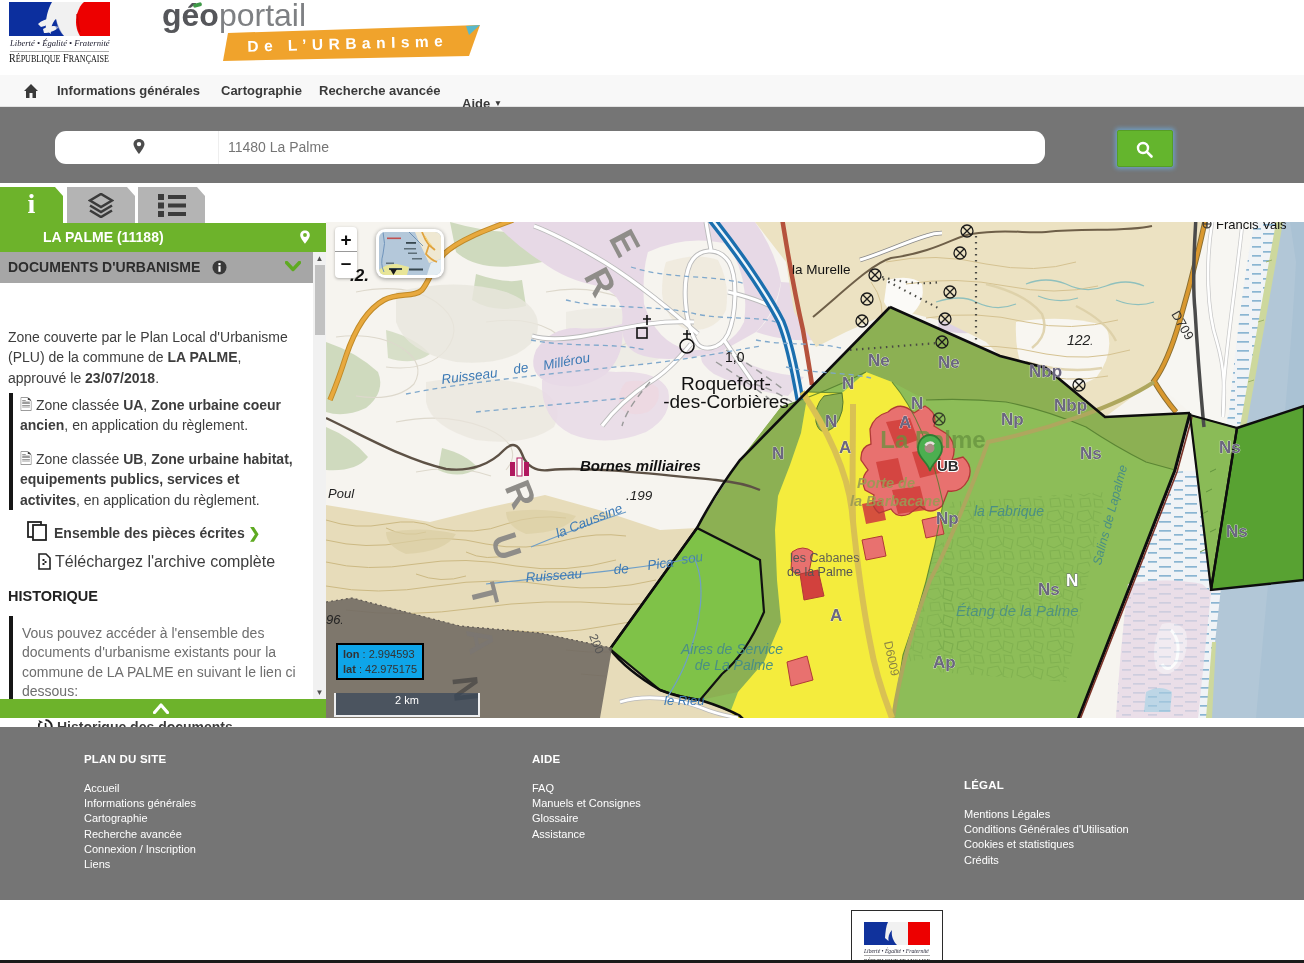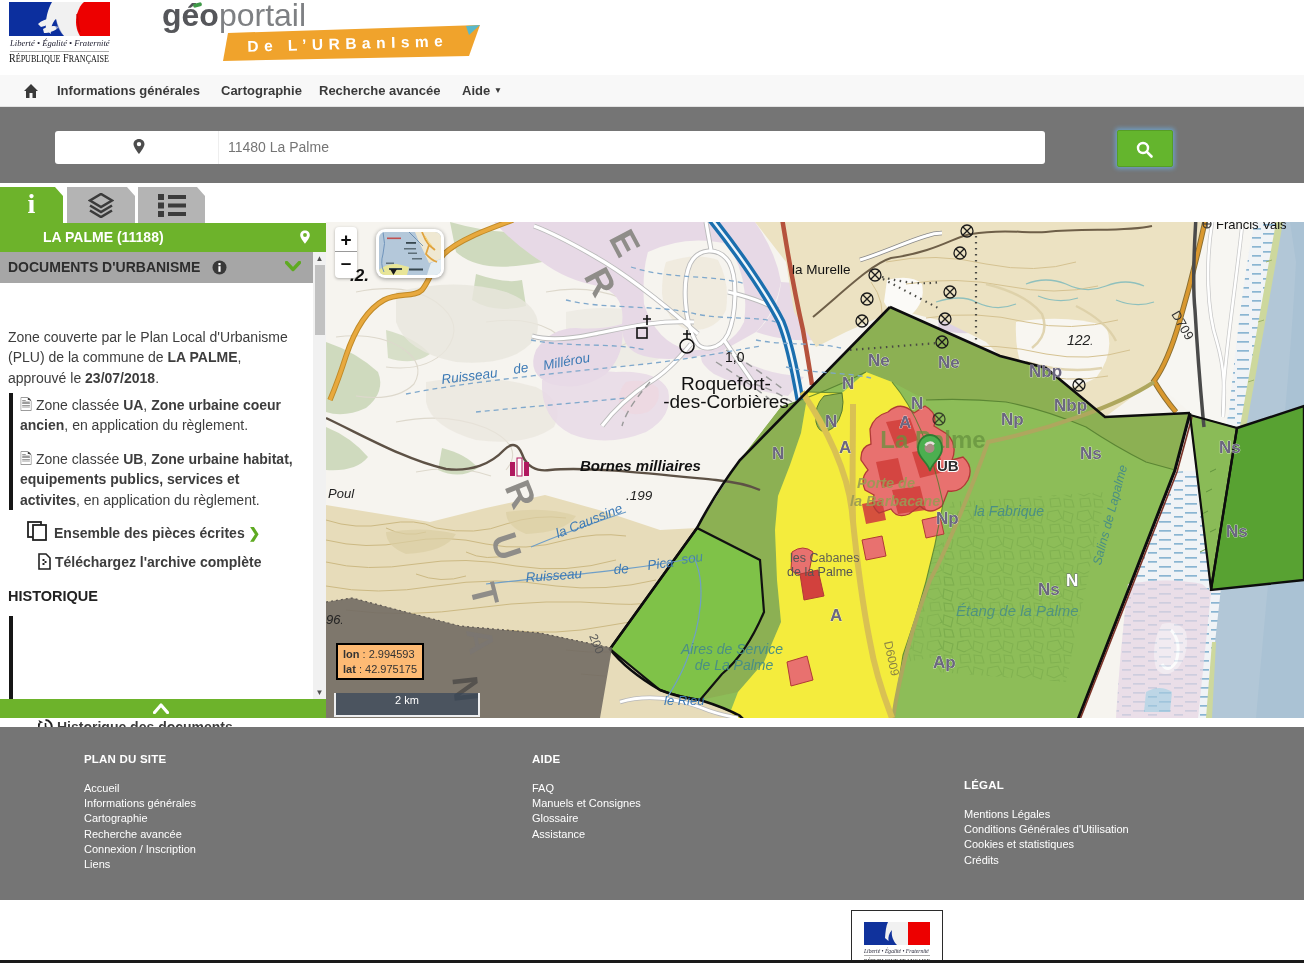--- a/index.html
+++ b/index.html
@@ -7,21 +7,21 @@
   font-family:"Liberation Sans", sans-serif; }
 #page { position:relative; width:1304px; height:963px; }
 .abs { position:absolute; }
 
 
 #header { position:absolute; top:0; left:0; width:1304px; height:75px; background:#fff; }
 #navbar { position:absolute; top:75px; left:0; width:1304px; height:32px; background:#f8f8f8;
   border-bottom:1px solid #e3e3e3; }
 .navitem { position:absolute; top:0; height:32px; line-height:32px; font-size:13px; font-weight:bold; color:#3a3a3a; }
 #grayband { position:absolute; top:107px; left:0; width:1304px; height:76px; background:#757575; }
-#searchbox { position:absolute; left:55px; top:24px; width:990px; height:33px; background:#fff; border-radius:3px; }
+#searchbox { position:absolute; left:55px; top:24px; width:990px; height:33px; background:#fff; border-radius:11px; }
 #searchbtn { position:absolute; left:1117px; top:23px; width:56px; height:37px; background:#64b52d;
   border:1px solid #569e26; border-radius:2px; box-shadow:0 0 4px 2px rgba(110,160,200,0.9); }
 
 
 #sidebar { position:absolute; left:0; top:183px; width:326px; height:535px; background:#fff; }
 .tab { position:absolute; top:4px; height:36px; }
 #greenbar { position:absolute; left:0; top:40px; width:326px; height:29px; background:#6db32b; }
 #docbar { position:absolute; left:0; top:69px; width:313px; height:31px; background:#a6a6a6; }
 #sbcontent { position:absolute; left:0; top:100px; width:313px; height:416px; background:#fff;
   font-size:14px; color:#3d3d3d;margin-top:38px; }
@@ -70,21 +70,21 @@
     </div>
   </div>
 
   <div id="navbar">
     <svg class="abs" style="left:23px; top:8px;" width="16" height="16" viewBox="0 0 16 16">
       <path d="M8 1 L15 8 L13 8 L13 15 L9.5 15 L9.5 10 L6.5 10 L6.5 15 L3 15 L3 8 L1 8 Z" fill="#3a3a3a"></path>
     </svg>
     <div class="navitem" style="left:57px;">Informations générales</div>
     <div class="navitem" style="left:221px;">Cartographie</div>
     <div class="navitem" style="left:319px;">Recherche avancée</div>
-    <div class="navitem" style="left:462px;">Aide <span style="font-size:8.5px; position:relative; top:-2px;">▼</span></div>
+    <div class="navitem" style="left:462px;margin-top:13px;">Aide <span style="font-size:8.5px; position:relative; top:-2px;">▼</span></div>
   </div>
 
   <div id="grayband">
     <div id="searchbox">
       <svg class="abs" style="left:76px; top:7px;" width="16" height="18" viewBox="0 0 16 18">
         <path d="M8 1 C4.7 1 2.5 3.4 2.5 6.3 C2.5 9.5 8 16 8 16 C8 16 13.5 9.5 13.5 6.3 C13.5 3.4 11.3 1 8 1 Z M8 8.3 A2.2 2.2 0 1 1 8 3.9 A2.2 2.2 0 0 1 8 8.3 Z" fill="#4d4d4d"></path>
       </svg>
       <div class="abs" style="left:163px; top:0; width:1px; height:33px; background:#eee;"></div>
       <div class="abs" style="left:173px; top:8px; font-size:14px; color:#757575;">11480 La Palme</div>
     </div>
@@ -148,30 +148,31 @@
       </div>
       <div class="abs" style="left:20px; top:128px; width:300px; line-height:20.4px; white-space:nowrap;">
         <span style="font-family:'Liberation Serif'; font-size:15px;">🗎</span> Zone classée <b>UB</b>, <b>Zone urbaine habitat,<br>equipements publics, services et<br>activites</b>, en application du règlement.
       </div>
       <div class="abs" style="left:27px; top:200px; font-weight:bold; font-size:14px;">
         <svg style="vertical-align:-4px; margin-right:5px;" width="22" height="21" viewBox="0 0 22 21">
           <rect x="1" y="1" width="13" height="15" fill="#fff" stroke="#222" stroke-width="1.8"></rect>
           <rect x="6" y="4" width="13" height="15" fill="#fff" stroke="#222" stroke-width="1.8"></rect>
         </svg>Ensemble des pièces écrites <span style="color:#5faa22;">❯</span>
       </div>
-      <div class="abs" style="left:38px; top:232px; font-weight:bold; font-size:14px;">
+      <div class="abs" style="left:38px; top:232px; font-weight:normal; font-size:16px;">
         <svg style="vertical-align:-3px; margin-right:4px;" width="13" height="17" viewBox="0 0 13 17">
           <path d="M1 1 L8 1 L12 5 L12 16 L1 16 Z" fill="#fff" stroke="#222" stroke-width="1.6"></path>
           <rect x="4.5" y="6" width="2" height="2" fill="#222"></rect>
             <rect x="6.5" y="8" width="2" height="2" fill="#222"></rect>
           <rect x="4.5" y="10" width="2" height="2" fill="#222"></rect>
         </svg>Téléchargez l'archive complète
       </div>
       <div class="abs" style="left:8px; top:267px; font-weight:bold; font-size:14.5px; color:#222;">HISTORIQUE</div>
       <div class="abs" style="left:9px; top:295px; width:4px; height:97px; background:#161616;"></div>
+      <div class="abs" style="left:22px; top:303px; width:285px; line-height:19.4px; color:#6e6e6e;">Vous pouvez accéder à l'ensemble des documents d'urbanisme existants pour la commune de LA PALME en suivant le lien ci dessous:</div>
       <div class="abs" style="left:38px; top:398px; font-weight:bold; font-size:14px;">
         <svg style="vertical-align:-2px; margin-right:4px;" width="15" height="15" viewBox="0 0 15 15">
           <path d="M7.5 1 A6.5 6.5 0 1 1 1.6 4.2" fill="none" stroke="#222" stroke-width="2"></path>
           <path d="M0.5 1 L1.8 4.6 L5.2 3.2 Z" fill="#222"></path>
           <path d="M7.5 4 L7.5 8 L10.5 9.5" fill="none" stroke="#222" stroke-width="1.6"></path>
         </svg>Historique des documents
       </div>
     </div>
 
     <div id="sbbottom">
@@ -609,21 +610,21 @@
         <rect x="29" y="20.5" width="9" height="1.5" opacity="0.7"></rect>
             <rect x="33" y="26" width="10" height="1.5" opacity="0.7"></rect>
         <rect x="7" y="30.5" width="8" height="1.5" opacity="0.7"></rect>
             <rect x="10" y="36" width="13" height="2"></rect>
         <rect x="30" y="36.5" width="14" height="2"></rect>
       </g>
       <path d="M11 37 L18 37 L14.5 43 Z" fill="#1a1a1a"></path>
     </svg>
   </div>
   
-  <div class="abs" style="left:10px; top:421px; width:88px; height:37px; background:#fdba74; border:2px solid #000; font-size:11px; color:#333; padding:2px 5px; line-height:15px; white-space:nowrap;">
+  <div class="abs" style="left:10px; top:421px; width:88px; height:37px; background:#0ea5e9; border:2px solid #000; font-size:11px; color:#333; padding:2px 5px; line-height:15px; white-space:nowrap;">
     <b>lon</b> : 2.994593<br><b>lat</b> : 42.975175
   </div>
   
   <div class="abs" style="left:8px; top:471px; width:146px; height:24px; background:rgba(55,70,90,0.72); border:2px solid rgba(255,255,255,0.9); border-top:none; text-align:center; color:#fff; font-size:11px; line-height:14px;">2 km</div>
   </div>
 
   <div id="footer">
     <div class="fcol" style="left:84px;">
       <h4>PLAN DU SITE</h4>
       <a>Accueil</a>

